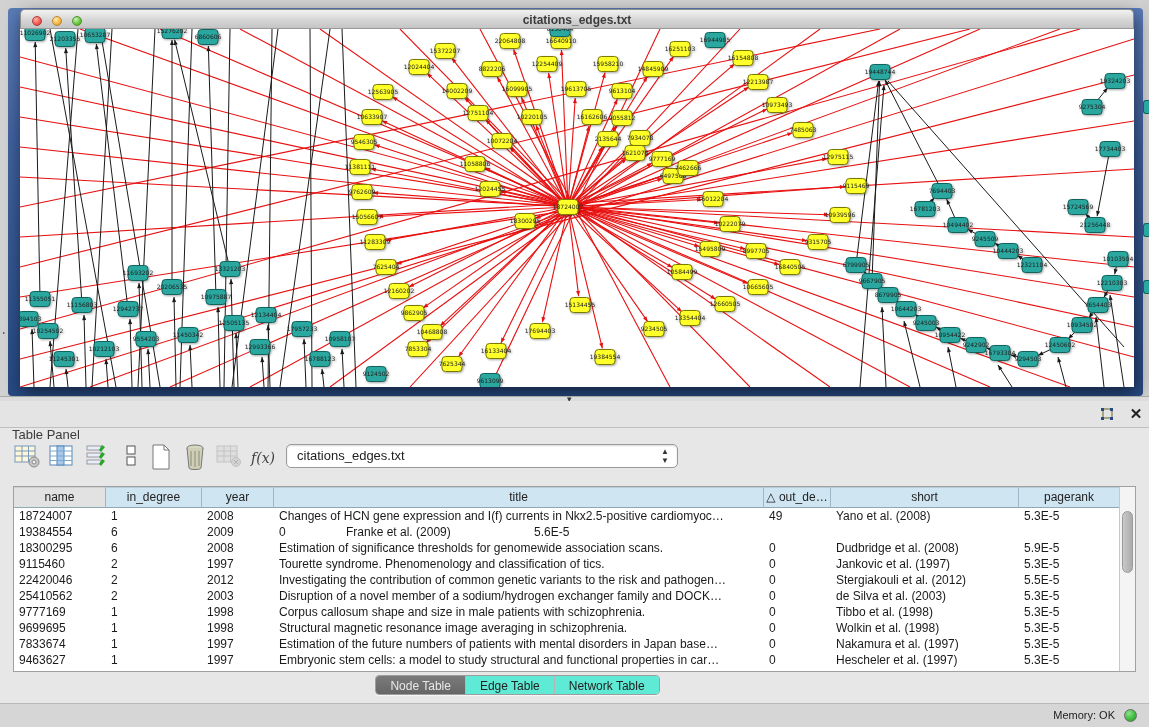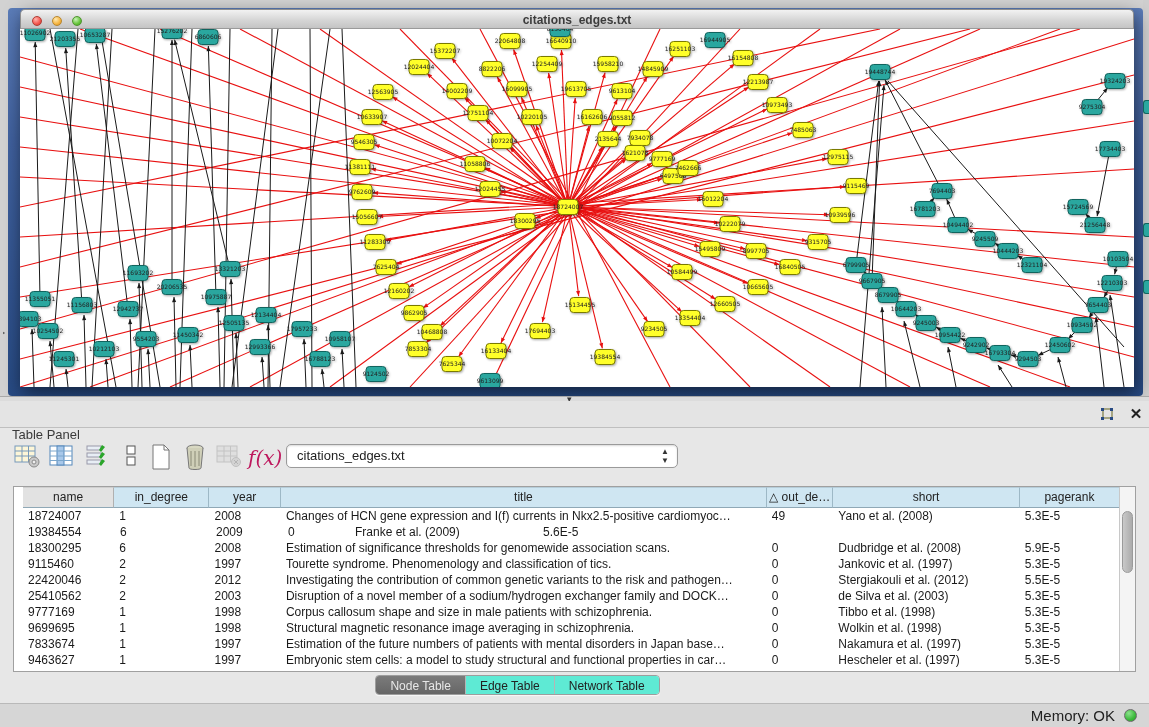--- a/index.html
+++ b/index.html
@@ -42,29 +42,29 @@
   #panel-header { left:0; top:401px; width:1149px; height:27px; background:#e4e4e4;
     border-bottom:1px solid #bfbfbf; }
   #panel-title { left:12px; top:0; line-height:27px; font-size:13px; color:#3a3a3a;margin-top:20px; }
   #float-btn { left:1098px; top:5px; width:18px; height:18px; }
   #float-btn svg { display:block; }
   #close-btn { left:1127px; top:3px; width:18px; height:20px; font-size:15px; font-weight:bold;
     color:#222; text-align:center; line-height:20px; cursor:default;}
 
   #toolbar { left:0px; top:438px; width:1149px; height:42px; }
   .tb-icon { position:absolute; top:4px; width:30px; height:32px; text-align:center; }
-  #fx-icon { font-family:"DejaVu Serif", serif; font-style:italic; font-size:20px; color:#be185d; line-height:32px;}
+  #fx-icon { font-family:"DejaVu Serif", serif; font-style:italic; font-size:14px; color:#404040; line-height:32px;}
   #table-combo { position:absolute; left:286px; top:6px; width:392px; height:24px; background:#fff;
     border:1px solid #9a9a9a; border-radius:5px; box-shadow:inset 0 1px 2px rgba(0,0,0,.15);}
   #combo-value { position:absolute; left:10px; top:0; line-height:22px; font-size:13px; color:#222;}
   #combo-arrows { position:absolute; right:8px; top:2px; font-size:8px; color:#333; line-height:9px; text-align:center;}
 
   #table-box { left:13px; top:486px; width:1123px; height:186px; background:#fff;
     border:1px solid #a0a0a0; }
-  #grid { position:absolute; left:0; top:0; width:1106px;padding-left:9px; }
+  #grid { position:absolute; left:0; top:0; width:1106px; }
   .hrow { display:flex; height:21px; }
   .hcell { background:#cfe6f2; border-right:1px solid #9db8c6; border-bottom:1px solid #8fa8b6;
     border-top:1px solid #b6cdd9; font-size:12px; color:#222; text-align:center; line-height:19px;
     overflow:hidden; white-space:nowrap; }
   .hcell.first { background:#e2e2e2; border-top:1px solid #cfcfcf; border-right:1px solid #b0b0b0;}
   .drow { display:flex; height:16px; }
   .dcell { font-size:12px; line-height:16px; color:#1a1a1a; padding-left:5px; overflow:hidden;
     white-space:nowrap; text-overflow:ellipsis; }
   .c0{width:92px;} .c1{width:96px;} .c2{width:72px;} .c3{width:490px;} .c4{width:67px;}
   .c5{width:188px;} .c6{width:101px;}
@@ -75,21 +75,21 @@
 
   #tabs { left:0; top:675px; width:1035px; height:22px; text-align:center;text-decoration:underline; }
   #seg { display:inline-flex; height:20px; border:1px solid #9d9d9d; border-radius:4px;
     overflow:hidden; background:#fdfdfd; box-shadow:0 1px 1px rgba(255,255,255,.7);}
   .seg-btn { font-size:12px; line-height:20px; padding:0 14px; color:#222;
     border-right:1px solid #b5b5b5; background:#5eead4; }
   .seg-btn:last-child { border-right:none; }
   .seg-btn.sel { background:linear-gradient(180deg,#7b7b7b,#666); color:#e8e8e8; }
 
   #statusbar { left:0; top:703px; width:1149px; height:24px; background:#d6d6d6; border-top:1px solid #b9b9b9;}
-  #memory-label { position:absolute; right:34px; top:0; line-height:23px; font-size:15px; color:#222;}
+  #memory-label { position:absolute; right:34px; top:0; line-height:23px; font-size:11px; color:#222;}
   #memory-dot { position:absolute; right:12px; top:5px; width:13px; height:13px; border-radius:50%;
     background:radial-gradient(circle at 35% 30%,#8ce28c,#3cba3c 60%,#2a9a2a); border:1px solid #6b6b6b;}
 </style>
 </head>
 <body>
 
 <div class="abs" id="left-strip"></div>
 <div class="abs" id="collapse-arrow">‣</div>
 <div class="abs" id="right-strip"></div>
 <div class="abs" id="desktop"></div>

